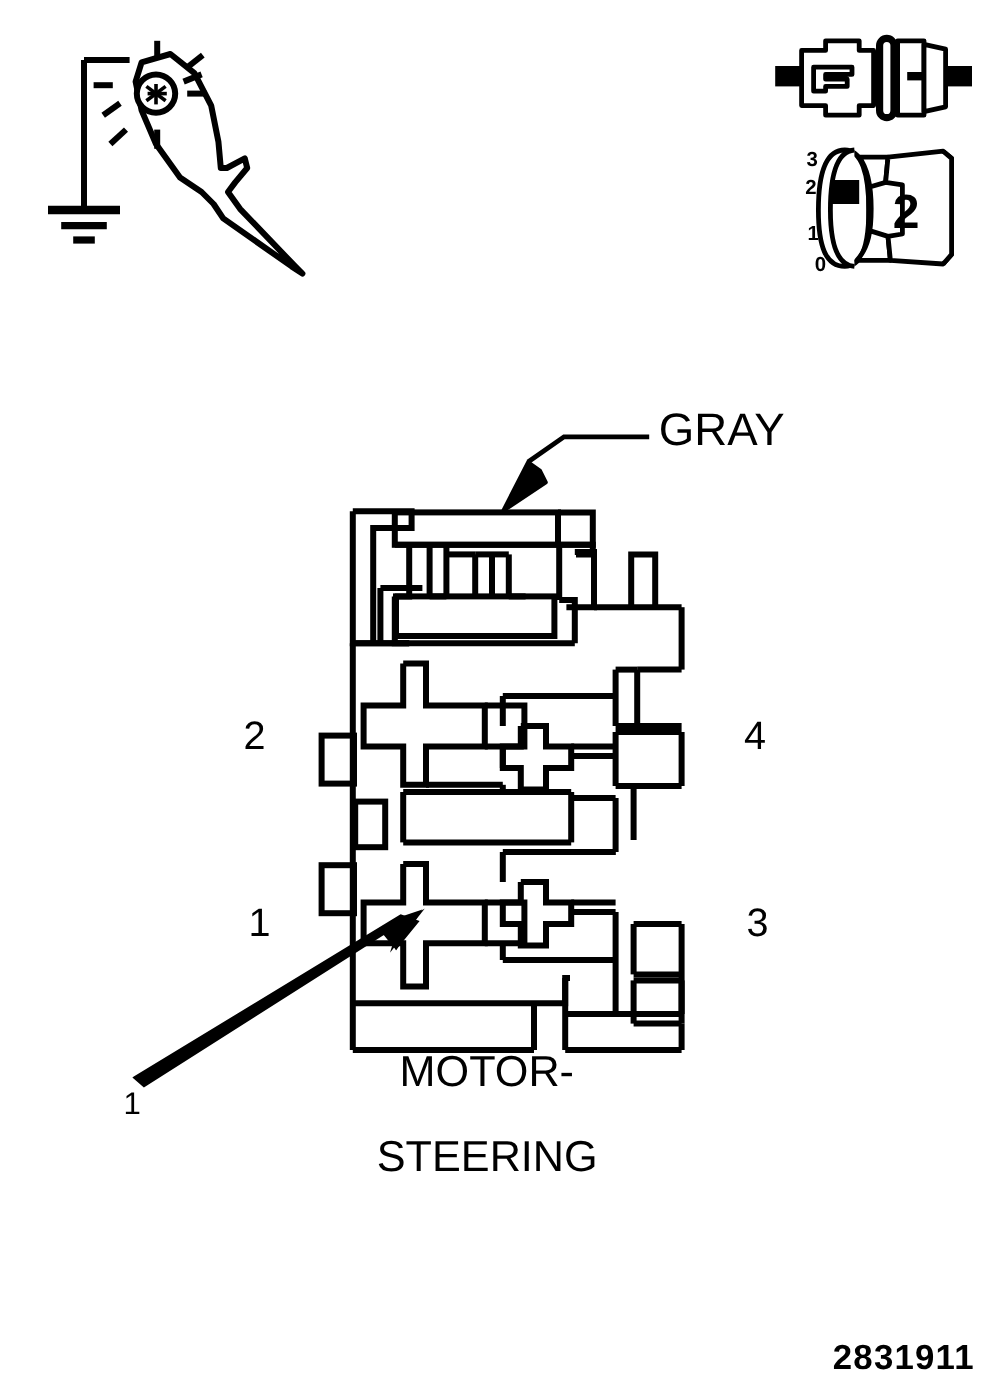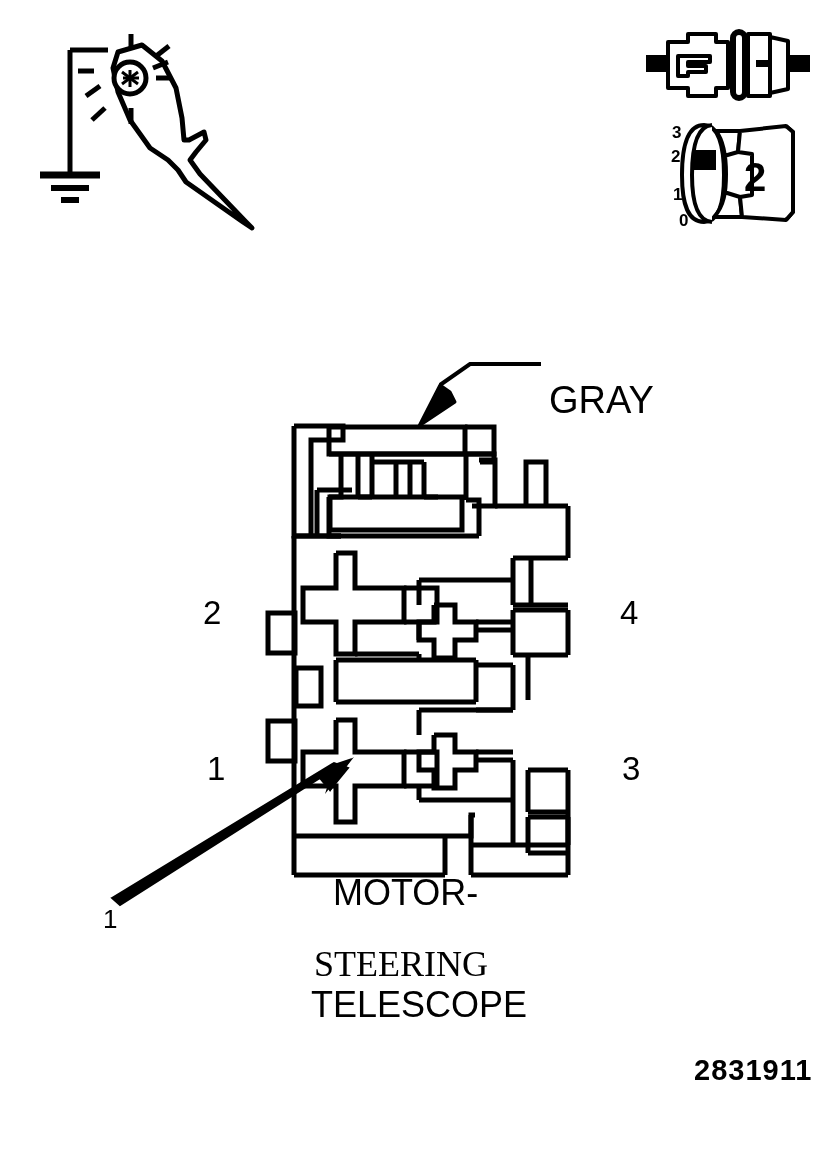--- a/index.html
+++ b/index.html
@@ -1,30 +1,30 @@
 <!DOCTYPE html>
 <html><head>
 <meta charset="utf-8">
 <style>
   html,body{margin:0;padding:0;background:#ffffff;}
   body{width:833px;height:1167px;position:relative;overflow:hidden;
        font-family:"Liberation Sans", sans-serif;color:#000;}
   .stage{position:absolute;left:0;top:0;width:833px;height:1167px;}
   svg.layer{position:absolute;left:0;top:0;width:833px;height:1167px;}
   .txt{position:absolute;white-space:pre;color:#000;line-height:1;}
-  .gray-label{left:549px;top:340px;font-size:38px;letter-spacing:0px;margin-top:41px;}
+  .gray-label{left:549px;top:340px;font-size:38px;letter-spacing:0px;}
   .pin-2{left:203px;top:596px;font-size:33px;}
   .pin-1{left:207px;top:752px;font-size:33px;}
   .pin-4{left:620px;top:596px;font-size:33px;}
   .pin-3{left:622px;top:752px;font-size:33px;}
   .callout-1{left:103px;top:906px;font-size:26px;}
   .name-l1{left:333px;top:875px;font-size:36px;}
-  .name-l2{left:314px;top:946px;font-size:36px;font-family:Liberation Serif, serif;}
+  .name-l2{left:314px;top:946px;font-size:36px;}
   .name-l3{left:311px;top:987px;font-size:36px;}
-  .partno{left:694px;top:1056px;font-size:29px;font-weight:bold;letter-spacing:1px;}
+  .partno{left:694px;top:1118px;font-size:29px;font-weight:bold;letter-spacing:1px;}
   .sc-3{left:672px;top:124px;font-size:17px;font-weight:bold;}
   .sc-2{left:671px;top:148px;font-size:17px;font-weight:bold;}
   .sc-1{left:673px;top:186px;font-size:17px;font-weight:bold;}
   .sc-0{left:679px;top:212px;font-size:17px;font-weight:bold;}
   .face-2{left:744px;top:157px;font-size:40px;font-weight:bold;}
 </style>
 </head>
 <body>
 
 <div class="stage">
@@ -229,21 +229,20 @@
 
   <div class="txt pin-2">2</div>
   <div class="txt pin-1">1</div>
   <div class="txt pin-4">4</div>
   <div class="txt pin-3">3</div>
 
   <div class="txt callout-1">1</div>
 
   <div class="txt name-l1">MOTOR-</div>
   <div class="txt name-l2">STEERING</div>
-  <div class="txt name-l3">TELESCOPE</div>
 
   <div class="txt sc-3">3</div>
   <div class="txt sc-2">2</div>
   <div class="txt sc-1">1</div>
   <div class="txt sc-0">0</div>
   <div class="txt face-2">2</div>
 
   <div class="txt partno">2831911</div>
 
 </div>

